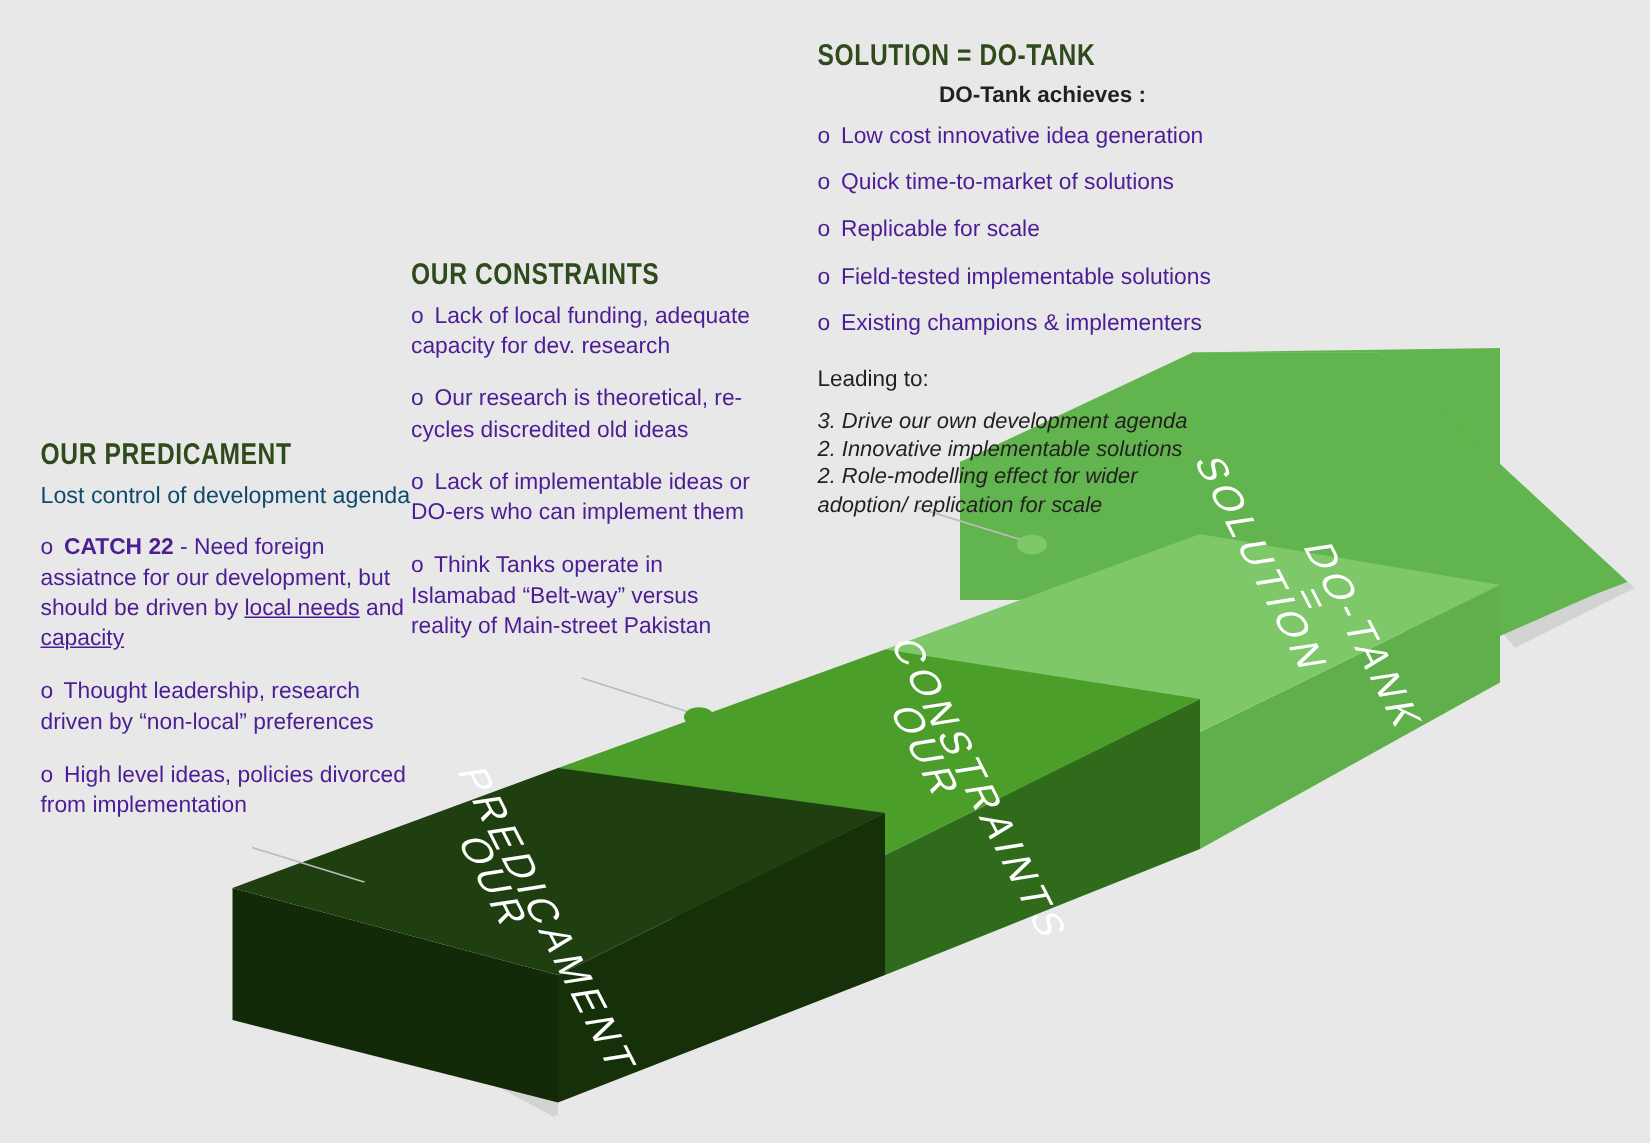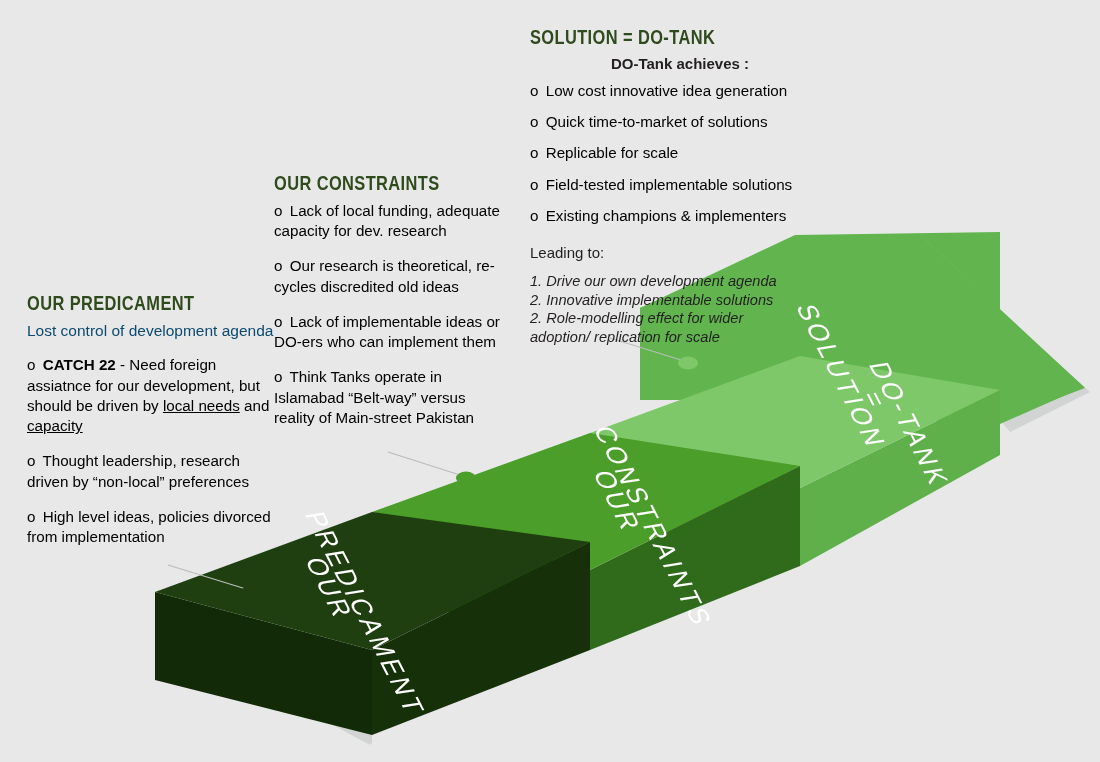--- a/index.html
+++ b/index.html
@@ -52,21 +52,21 @@
   .lede {
     font-size: 15.5px;
     line-height: 1.32;
     margin: 0 0 14px 0;
     color: #0c4a6e;
   }
   .bullet {
     font-size: 15.2px;
     line-height: 1.33;
     margin: 0 0 15px 0;
-    color: #000000;
+    color: #4c1d95;
   }
   .bullet .mark {
     margin-right: 3px;
   }
   .bullet b { font-weight: bold; }
   .bullet u { text-decoration: underline; }
 
   .sub-lede {
     font-size: 15px;
     font-weight: bold;
@@ -198,21 +198,21 @@
   <p class="bullet">
     <span class="mark">o</span>
     <span>Lack of implementable ideas or DO-ers who can implement them</span>
   </p>
   <p class="bullet">
     <span class="mark">o</span>
     <span>Think Tanks operate in Islamabad “Belt-way” versus reality of Main-street Pakistan</span>
   </p>
 </div>
 
-<div class="col tight" id="col-solution" style="left:530px; top:26px; width:300px;">
+<div class="col tight" id="col-solution" style="left:545px; top:26px; width:300px;">
   <h2 class="col-heading">SOLUTION = DO-TANK</h2>
   <p class="sub-lede">DO-Tank achieves :</p>
 
   <p class="bullet">
     <span class="mark">o</span>
     <span>Low cost innovative idea generation</span>
   </p>
   <p class="bullet">
     <span class="mark">o</span>
     <span>Quick time-to-market of solutions</span>
@@ -225,18 +225,18 @@
     <span class="mark">o</span>
     <span>Field-tested implementable solutions</span>
   </p>
   <p class="bullet">
     <span class="mark">o</span>
     <span>Existing champions &amp; implementers</span>
   </p>
 
   <p class="leading-head">Leading to:</p>
   <div class="numlist">
-    <div>1. Drive our own development agenda</div>
+    <div>3. Drive our own development agenda</div>
     <div>2. Innovative implementable solutions</div>
     <div>2. Role-modelling effect for wider</div>
     <div> adoption/ replication for scale</div>
   </div>
 </div>
 
 </body></html>

